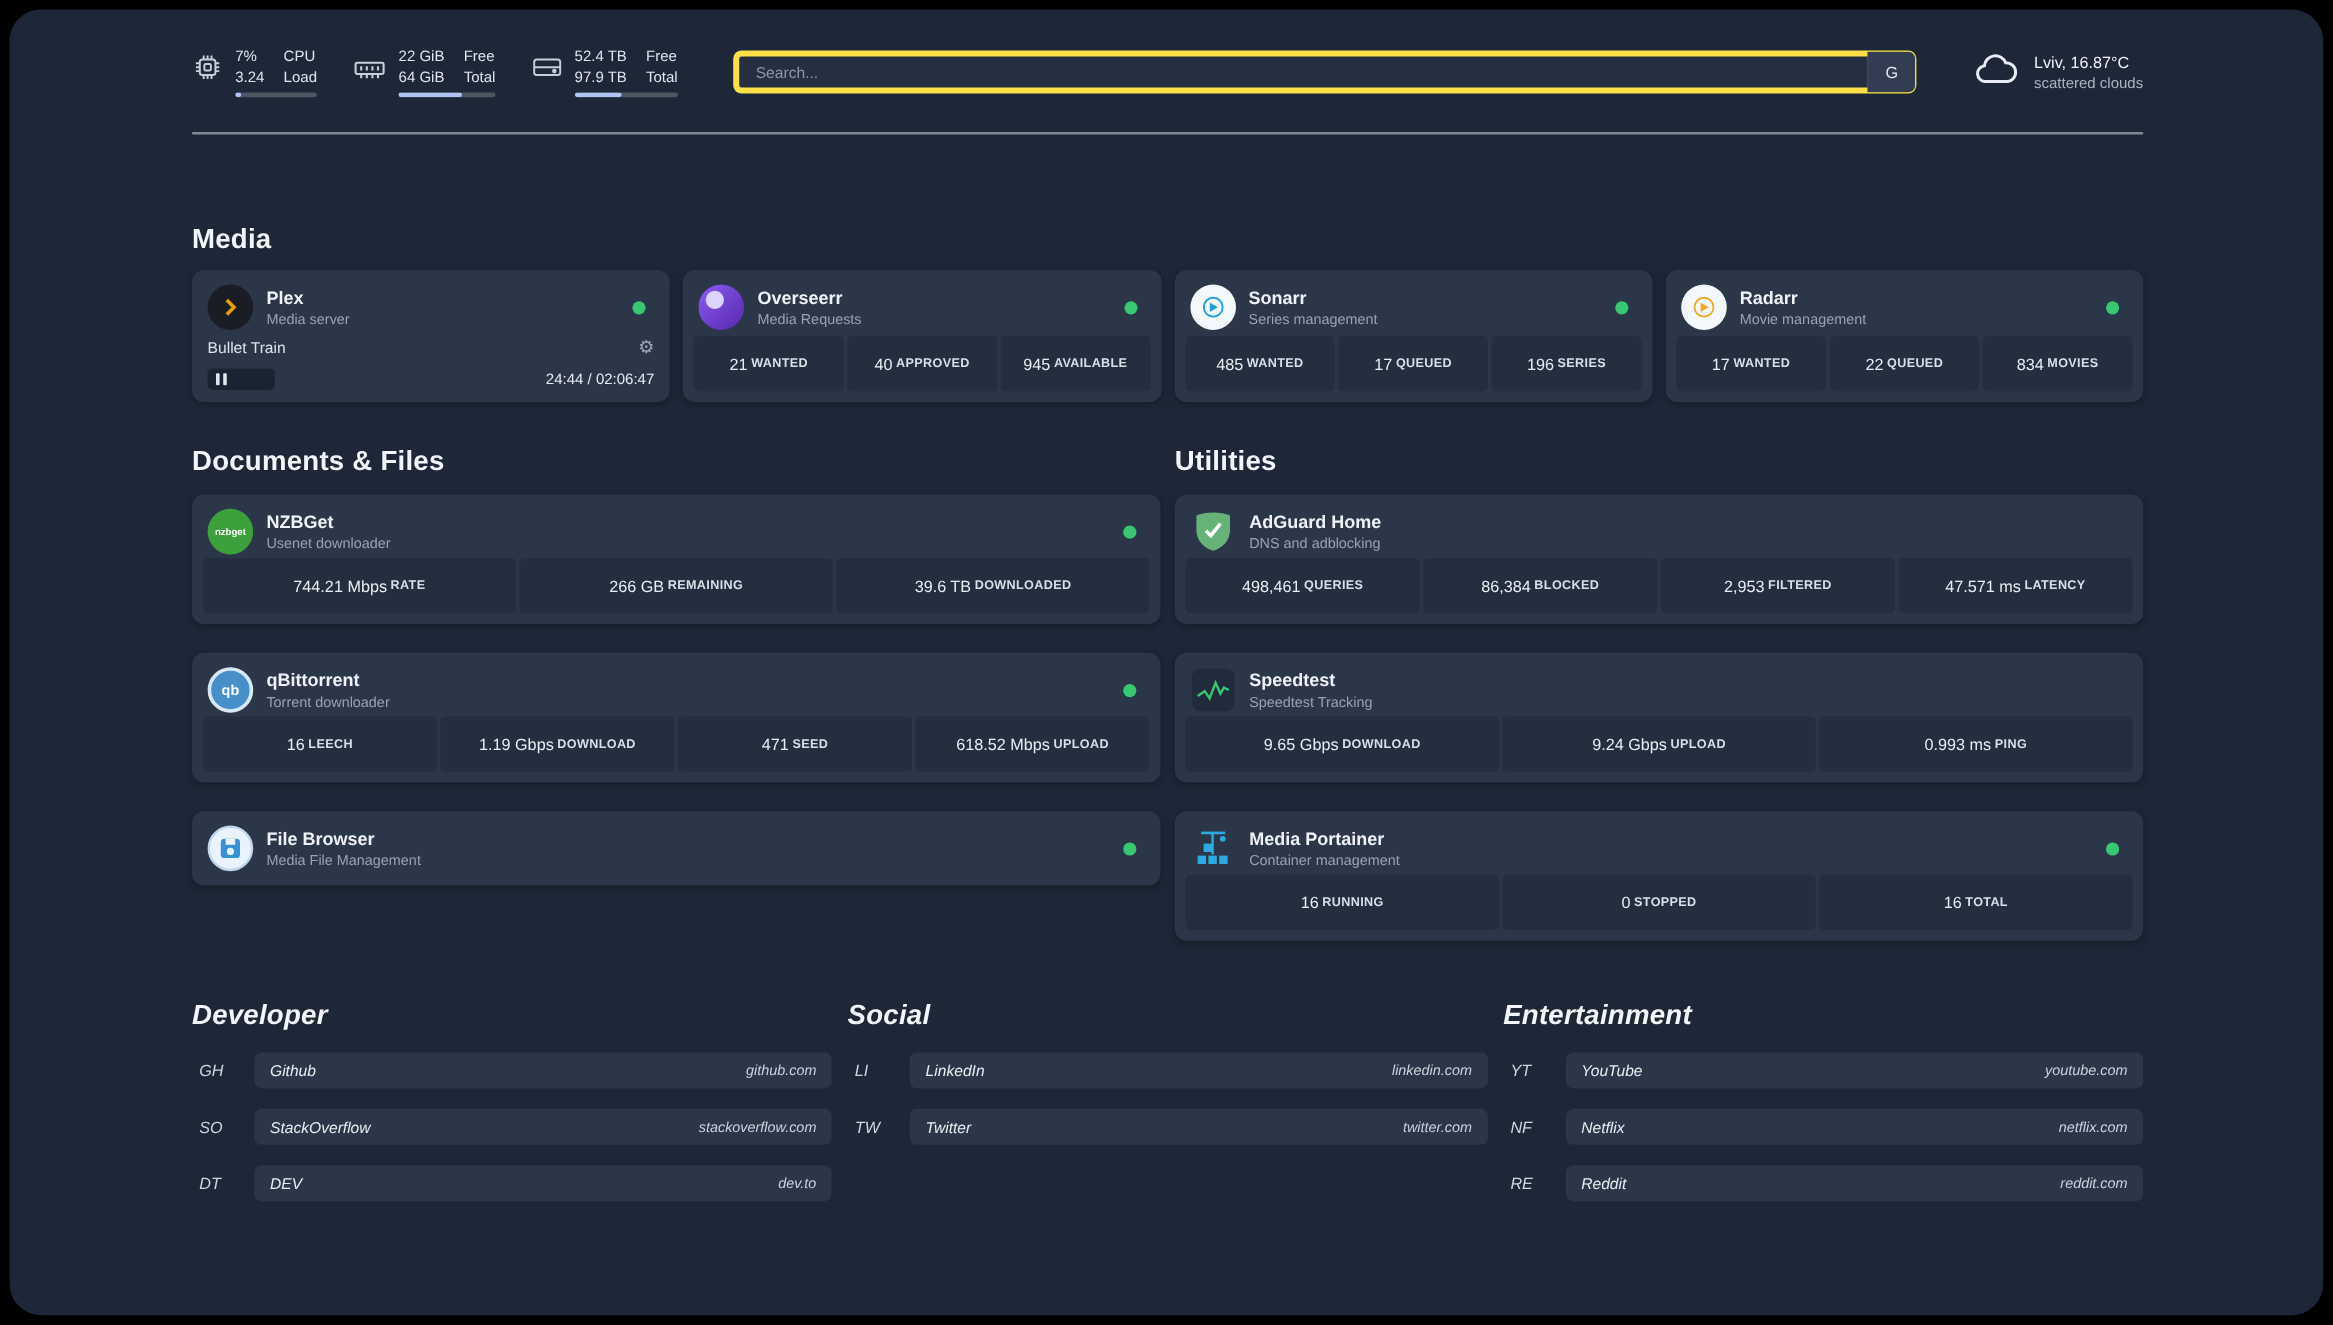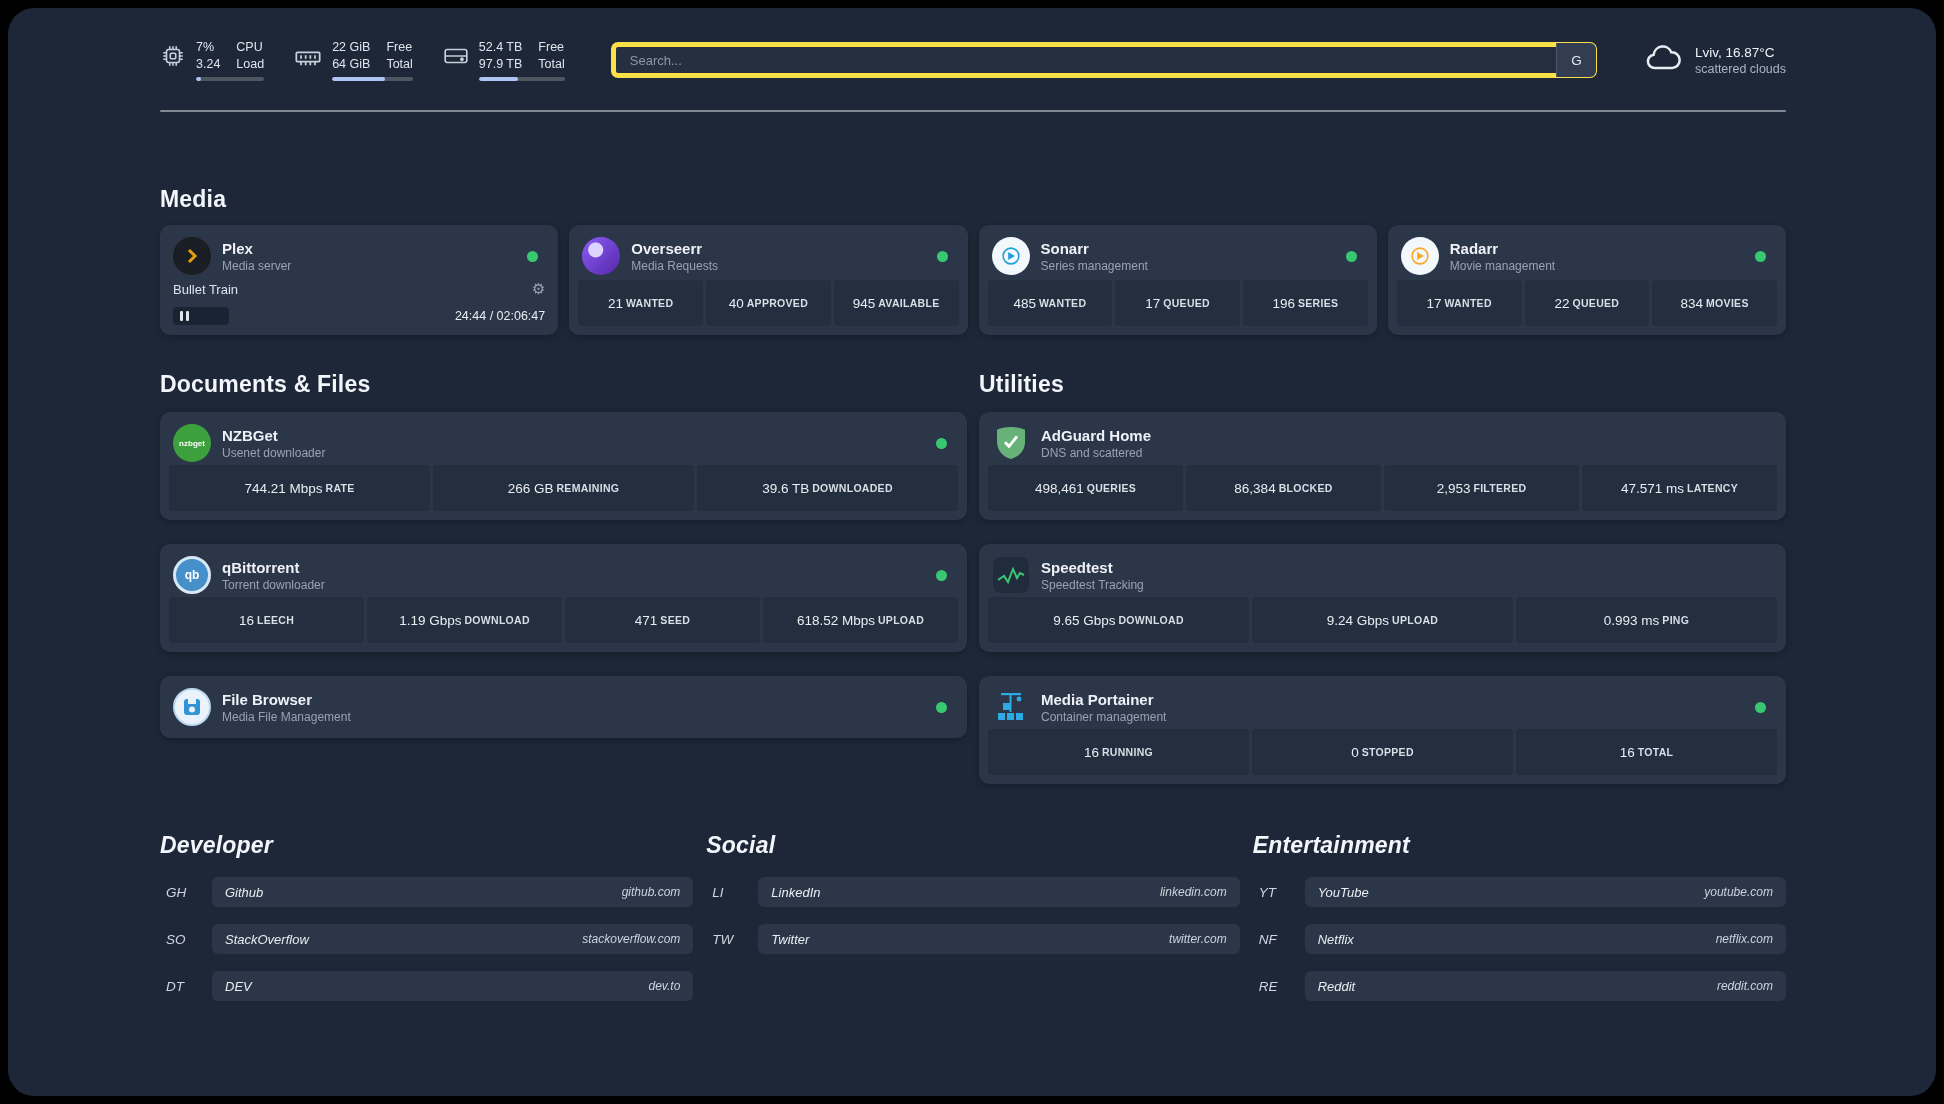--- a/index.html
+++ b/index.html
@@ -362,21 +362,21 @@
       <div class="card">
         <div class="card-head">
           <span class="appicon adguard-bg">
             <svg width="32" height="36" viewBox="0 0 24 26">
                   <path d="M12 1C8 1 4.5 1.7 1.5 3v9c0 6.5 4.5 11.3 10.5 13 6-1.7 10.5-6.5 10.5-13V3C19.5 1.7 16 1 12 1z" fill="#67b279"></path>
                   <path d="M7.5 12.5l3 3 6-7.5" stroke="#fff" stroke-width="2.2" fill="none"></path>
                 </svg>
           </span>
           <div class="titles">
             <div class="svc-name">AdGuard Home</div>
-            <div class="svc-sub">DNS and scattered</div>
+            <div class="svc-sub">DNS and adblocking</div>
           </div>
         </div>
         <div class="stats">
           <div class="stat">
             <div class="v">498,461</div>
             <div class="l">QUERIES</div>
           </div>
           <div class="stat">
             <div class="v">86,384</div>
             <div class="l">BLOCKED</div>

